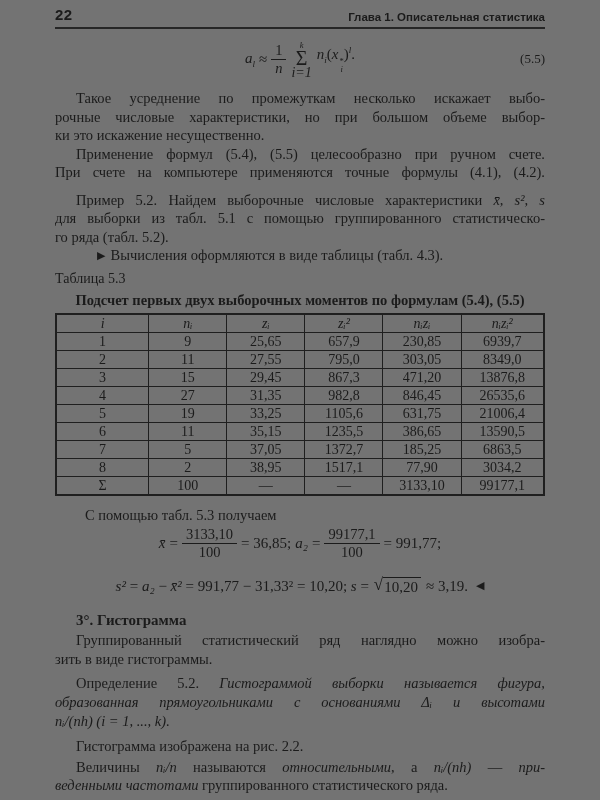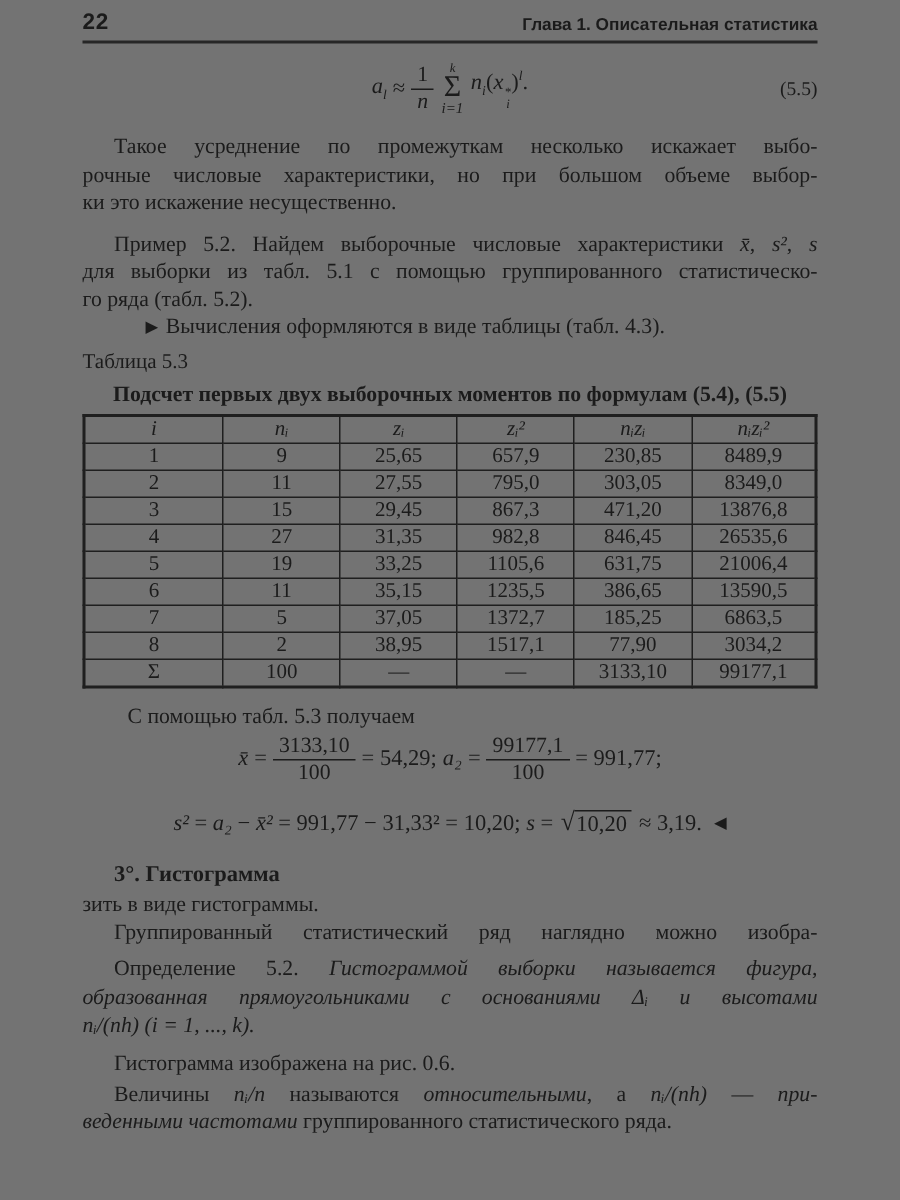--- a/index.html
+++ b/index.html
@@ -32,21 +32,21 @@
   .formula-block { position:relative; margin:10px 0 10px; height:40px; }
   .df-center { display:flex; align-items:center; justify-content:center; gap:4px;
                font-size:15px; height:100%; }
   sub { font-size:9px; }  sup { font-size:9px; }
   .frac { display:inline-block; text-align:center; vertical-align:middle; font-size:14.5px; }
   .frac .fr-n { display:block; border-bottom:1.2px solid #1b1b1b; padding:0 4px; line-height:17px; }
   .frac .fr-d { display:block; padding:0 4px; line-height:16px; }
   .sum { display:inline-flex; flex-direction:column; align-items:center; line-height:1; margin:0 1px; }
   .sum .s-top { font-size:8.5px; font-style:italic; line-height:8px; }
   .sum .s-sym { font-size:20px; line-height:19px; }
-  .sum .s-bot { font-size:10px; font-style:italic; line-height:9px; }
+  .sum .s-bot { font-size:14px; font-style:italic; line-height:9px; }
   .st { display:inline-flex; flex-direction:column; align-items:center;
         font-size:8.5px; line-height:8px; vertical-align:-5px; margin-left:1px; }
   .eqno { position:absolute; right:0; top:50%; transform:translateY(-50%); font-size:13px; }
   
   .tbl-caption { margin-top:5px; font-size:14px; }
   .tbl-title   { margin-top:4px; text-align:center; font-weight:bold; font-size:14.5px; line-height:18px; }
   table { width:100%; border-collapse:collapse; margin-top:4px;
           border:2px solid #1f1f1f; font-size:14px; }
   td { border:1px solid #1f1f1f; text-align:center; padding:0 2px;
        height:17px; line-height:17px; }
@@ -95,20 +95,24 @@
     </div>
     <div class="eqno">(5.5)</div>
   </div>
 
   <div>
     <div class="line indent">Такое усреднение по промежуткам несколько искажает выбо-</div>
     <div class="line">рочные числовые характеристики, но при большом объеме выбор-</div>
     <div class="line last">ки это искажение несущественно.</div>
   </div>
 
+  <div>
+    <div class="line indent">Применение формул (5.4), (5.5) целесообразно при ручном счете.</div>
+    <div class="line">При счете на компьютере применяются точные формулы (4.1), (4.2).</div>
+  </div>
 
   <div class="mt9">
     <div class="line indent"><span class="b">Пример 5.2.</span><span> Найдем выборочные числовые характеристики </span><span class="it">x̄, s², s</span></div>
     <div class="line">для выборки из табл. 5.1 с помощью группированного статистическо-</div>
     <div class="line last">го ряда (табл. 5.2).</div>
   </div>
 
   <div class="line last indent">
     <span class="marker">▶</span><span>Вычисления оформляются в виде таблицы (табл. 4.3).</span>
   </div>
@@ -133,21 +137,21 @@
         <td class="it">zᵢ²</td>
         <td class="it">nᵢzᵢ</td>
         <td class="it">nᵢzᵢ²</td>
       </tr>
       <tr>
         <td>1</td>
         <td>9</td>
         <td>25,65</td>
         <td>657,9</td>
         <td>230,85</td>
-        <td>8489,9</td>
+        <td>6939,7</td>
       </tr>
       <tr>
         <td>2</td>
         <td>11</td>
         <td>27,55</td>
         <td>795,0</td>
         <td>303,05</td>
         <td>8349,0</td>
       </tr>
       <tr>
@@ -211,21 +215,21 @@
 
   <div class="line last indent2 mt10">С помощью табл. 5.3 получаем</div>
 
   <div class="math-row math-rowA">
     <span class="it">x̄</span>
     <span>=</span>
     <span class="frac">
       <span class="fr-n">3133,10</span>
       <span class="fr-d">100</span>
     </span>
-    <span>= 54,29;</span>
+    <span>= 36,85;</span>
     <span class="it">a₂</span>
     <span>=</span>
     <span class="frac">
       <span class="fr-n">99177,1</span>
       <span class="fr-d">100</span>
     </span>
     <span>= 991,77;</span>
   </div>
 
   <div class="math-row math-rowB">
@@ -234,30 +238,30 @@
         <span class="sqrt-sym">√</span>
         <span class="sqrt-rad">10,20</span>
       </span>
     <span> ≈ 3,19.</span>
     <span class="qed">◀</span>
   </div>
 
   <div class="sec-heading">3°. Гистограмма</div>
 
   <div class="mt2">
+    <div class="line indent">Группированный статистический ряд наглядно можно изобра-</div>
     <div class="line last">зить в виде гистограммы.</div>
-    <div class="line indent">Группированный статистический ряд наглядно можно изобра-</div>
   </div>
 
   <div class="def mt6">
     <div class="line indent"><span class="b">Определение 5.2.</span><span class="it"> Гистограммой выборки называется фигура,</span></div>
     <div class="line it">образованная прямоугольниками с основаниями Δᵢ и высотами</div>
     <div class="line last it">nᵢ/(nh) (i = 1, ..., k).</div>
   </div>
 
-  <div class="line last indent mt6">Гистограмма изображена на рис. 0.6.</div>
+  <div class="line last indent mt6">Гистограмма изображена на рис. 2.2.</div>
 
   <div class="mt2">
     <div class="line indent"><span>Величины </span><span class="it">nᵢ/n</span><span> называются </span><span class="it">относительными</span><span>, а </span><span class="it">nᵢ/(nh)</span><span> — </span><span class="it">при-</span></div>
     <div class="line last"><span class="it">веденными частотами</span><span> группированного статистического ряда.</span></div>
   </div>
 
 </div>
 
 </body></html>

